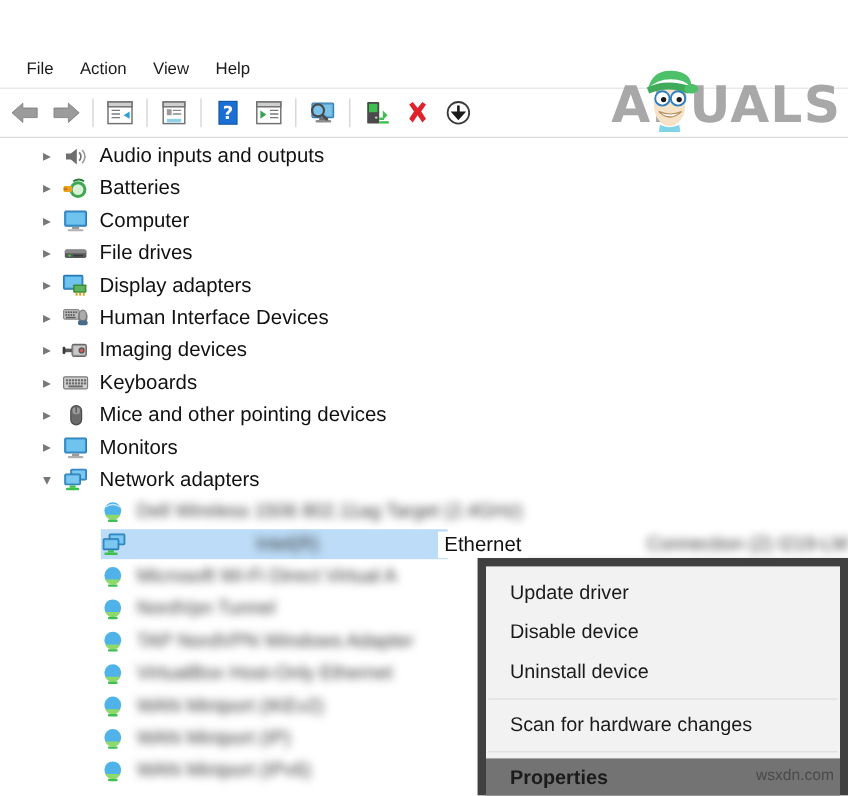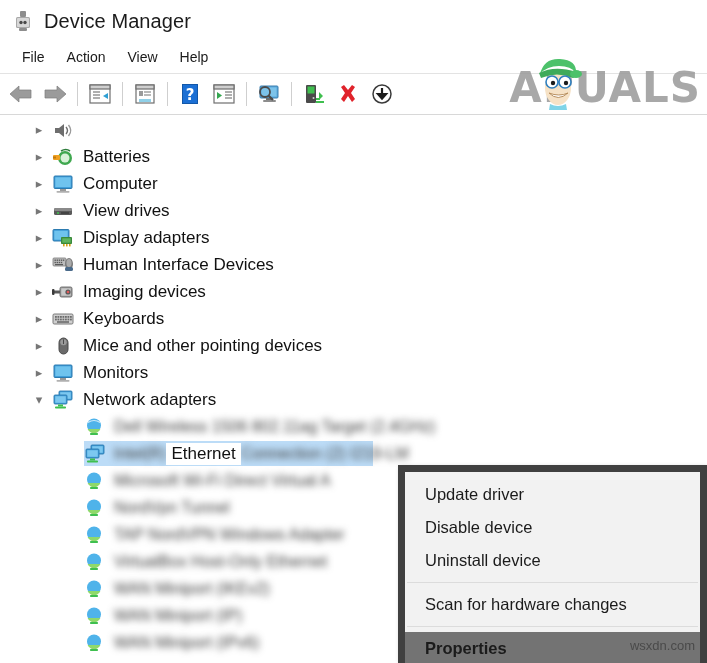--- a/index.html
+++ b/index.html
@@ -144,20 +144,21 @@
   .child .row-icon { margin-left: 0; margin-right: 8px; }
   .blur-text {
     font-size: 16px;
     color: #3a3a3a;
     filter: blur(3.6px);
     white-space: nowrap;
     user-select: none;
   }
   .sel-row {
     background: transparent;
+    justify-content: space-between;
   }
   .sel-band {
     position: absolute;
     left: 84px; top: 1px;
     height: 25px;
     background: #bcdcf7;
   }
   .eth-label {
     position: relative;
     z-index: 3;
@@ -201,33 +202,20 @@
     color: #4a4a4a;
     font-family: "Liberation Sans", sans-serif;
   }
   svg { display: block; }
 </style>
 </head>
 <body>
 
 <div class="app">
 
-  <div class="titlebar">
-    <span class="title-icon">
-      <svg viewBox="0 0 22 22" width="22" height="22">
-        <rect x="8" y="1" width="6" height="6" rx="1" fill="#8d8d8d"></rect>
-        <rect x="4" y="7" width="14" height="11" rx="1.5" fill="#a8a8a8"></rect>
-        <rect x="5" y="8" width="12" height="9" rx="1" fill="#d8d8d8"></rect>
-        <circle cx="9" cy="12.5" r="1.7" fill="#4a4a4a"></circle>
-        <circle cx="13" cy="12.5" r="1.7" fill="#4a4a4a"></circle>
-        <rect x="7" y="18" width="8" height="3" rx="1" fill="#8d8d8d"></rect>
-      </svg>
-    </span>
-    <span class="title-text">Device Manager</span>
-  </div>
 
   <div class="menubar">
     <div class="menu-item">File</div>
     <div class="menu-item">Action</div>
     <div class="menu-item">View</div>
     <div class="menu-item">Help</div>
   </div>
 
   <div class="toolbar">
 
@@ -353,20 +341,21 @@
 
     <div class="row">
       <span class="chev">▸</span>
       <span class="row-icon">
         <svg viewBox="0 0 22 20" width="22" height="20">
           <path d="M3 8 L7 8 L12 4 L12 17 L7 13 L3 13 Z" fill="#6e6e6e"></path>
           <path d="M14 7 Q17 10.5 14 14" stroke="#6e6e6e" stroke-width="1.4" fill="none"></path>
           <path d="M16.5 5 Q21 10.5 16.5 16" stroke="#9a9a9a" stroke-width="1.4" fill="none"></path>
         </svg>
       </span>
+      <span class="row-label">Audio inputs and outputs</span>
     </div>
 
     <div class="row">
       <span class="chev">▸</span>
       <span class="row-icon">
         <svg viewBox="0 0 22 20" width="22" height="20">
           <circle cx="13" cy="11" r="7" fill="#3fa84f"></circle>
           <circle cx="13" cy="11" r="4.5" fill="#d8f2d8"></circle>
           <path d="M9 4 Q14 1 18 4" stroke="#2e7d3c" stroke-width="1.6" fill="none"></path>
           <rect x="1" y="8" width="7" height="5" rx="1" fill="#f0a020"></rect>
@@ -392,21 +381,21 @@
     <div class="row">
       <span class="chev">▸</span>
       <span class="row-icon">
         <svg viewBox="0 0 22 20" width="22" height="20">
           <rect x="2" y="7" width="18" height="7" rx="1.5" fill="#5a5a5a"></rect>
           <rect x="2" y="7" width="18" height="3" rx="1.5" fill="#8a8a8a"></rect>
           <circle cx="6" cy="12" r="1.1" fill="#3fbf4f"></circle>
           <rect x="9" y="11.3" width="8" height="1.4" fill="#3a3a3a"></rect>
         </svg>
       </span>
-      <span class="row-label">View drives</span>
+      <span class="row-label">File drives</span>
     </div>
 
     <div class="row">
       <span class="chev">▸</span>
       <span class="row-icon">
         <svg viewBox="0 0 22 20" width="22" height="20">
           <rect x="1" y="1.5" width="16" height="11.5" rx="1" fill="#3c9ad6" stroke="#2c7bb0" stroke-width="1"></rect>
           <rect x="2.3" y="2.8" width="13.4" height="8.9" fill="#6fc3ee"></rect>
           <rect x="9" y="9" width="11" height="7" rx=".8" fill="#3a8a3a"></rect>
           <rect x="10.3" y="10.3" width="8.4" height="4.4" fill="#5fb45f"></rect>

